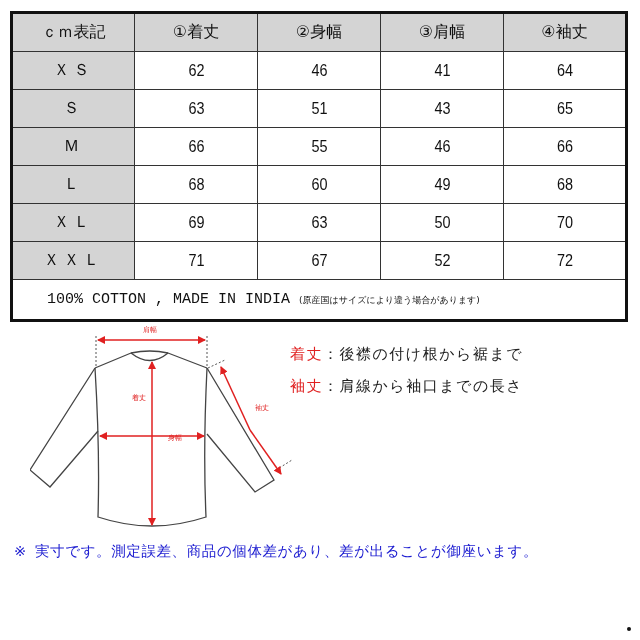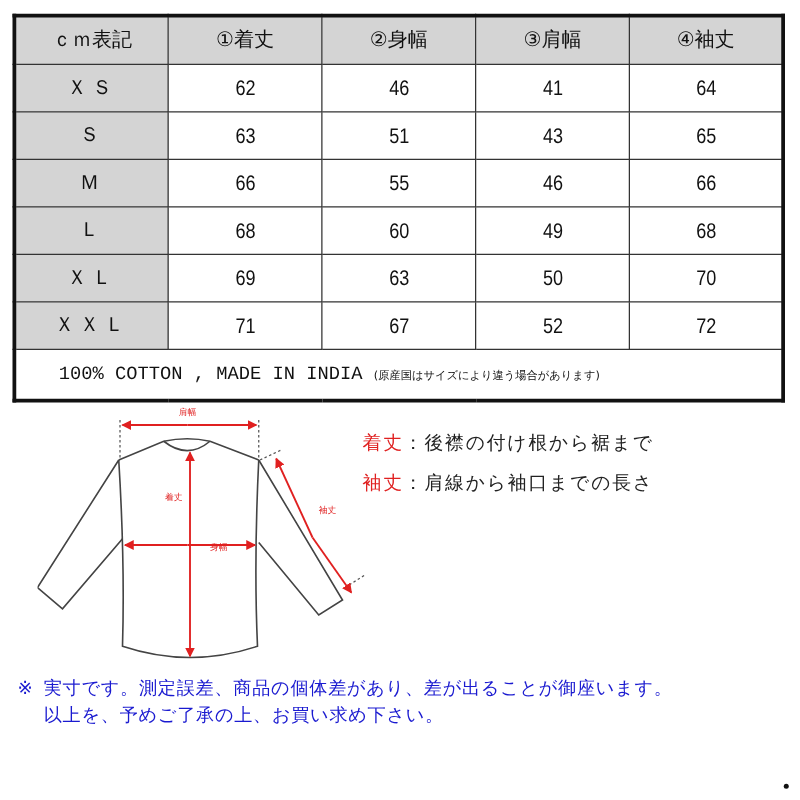--- a/index.html
+++ b/index.html
@@ -118,16 +118,15 @@
   </g>
 </svg>
 
 <div class="legend">
   <div class="legend-row"><span class="term">着丈</span><span>：後襟の付け根から裾まで</span></div>
   <div class="legend-row"><span class="term">袖丈</span><span>：肩線から袖口までの長さ</span></div>
 </div>
 
 <div class="notes">
   <div class="line"><span class="mark">※</span><span>実寸です。測定誤差、商品の個体差があり、差が出ることが御座います。</span></div>
-  <div class="line indent">以上を、予めご了承の上、お買い求め下さい。</div>
 </div>
 
 <div class="dot"></div>
 
 </body></html>

